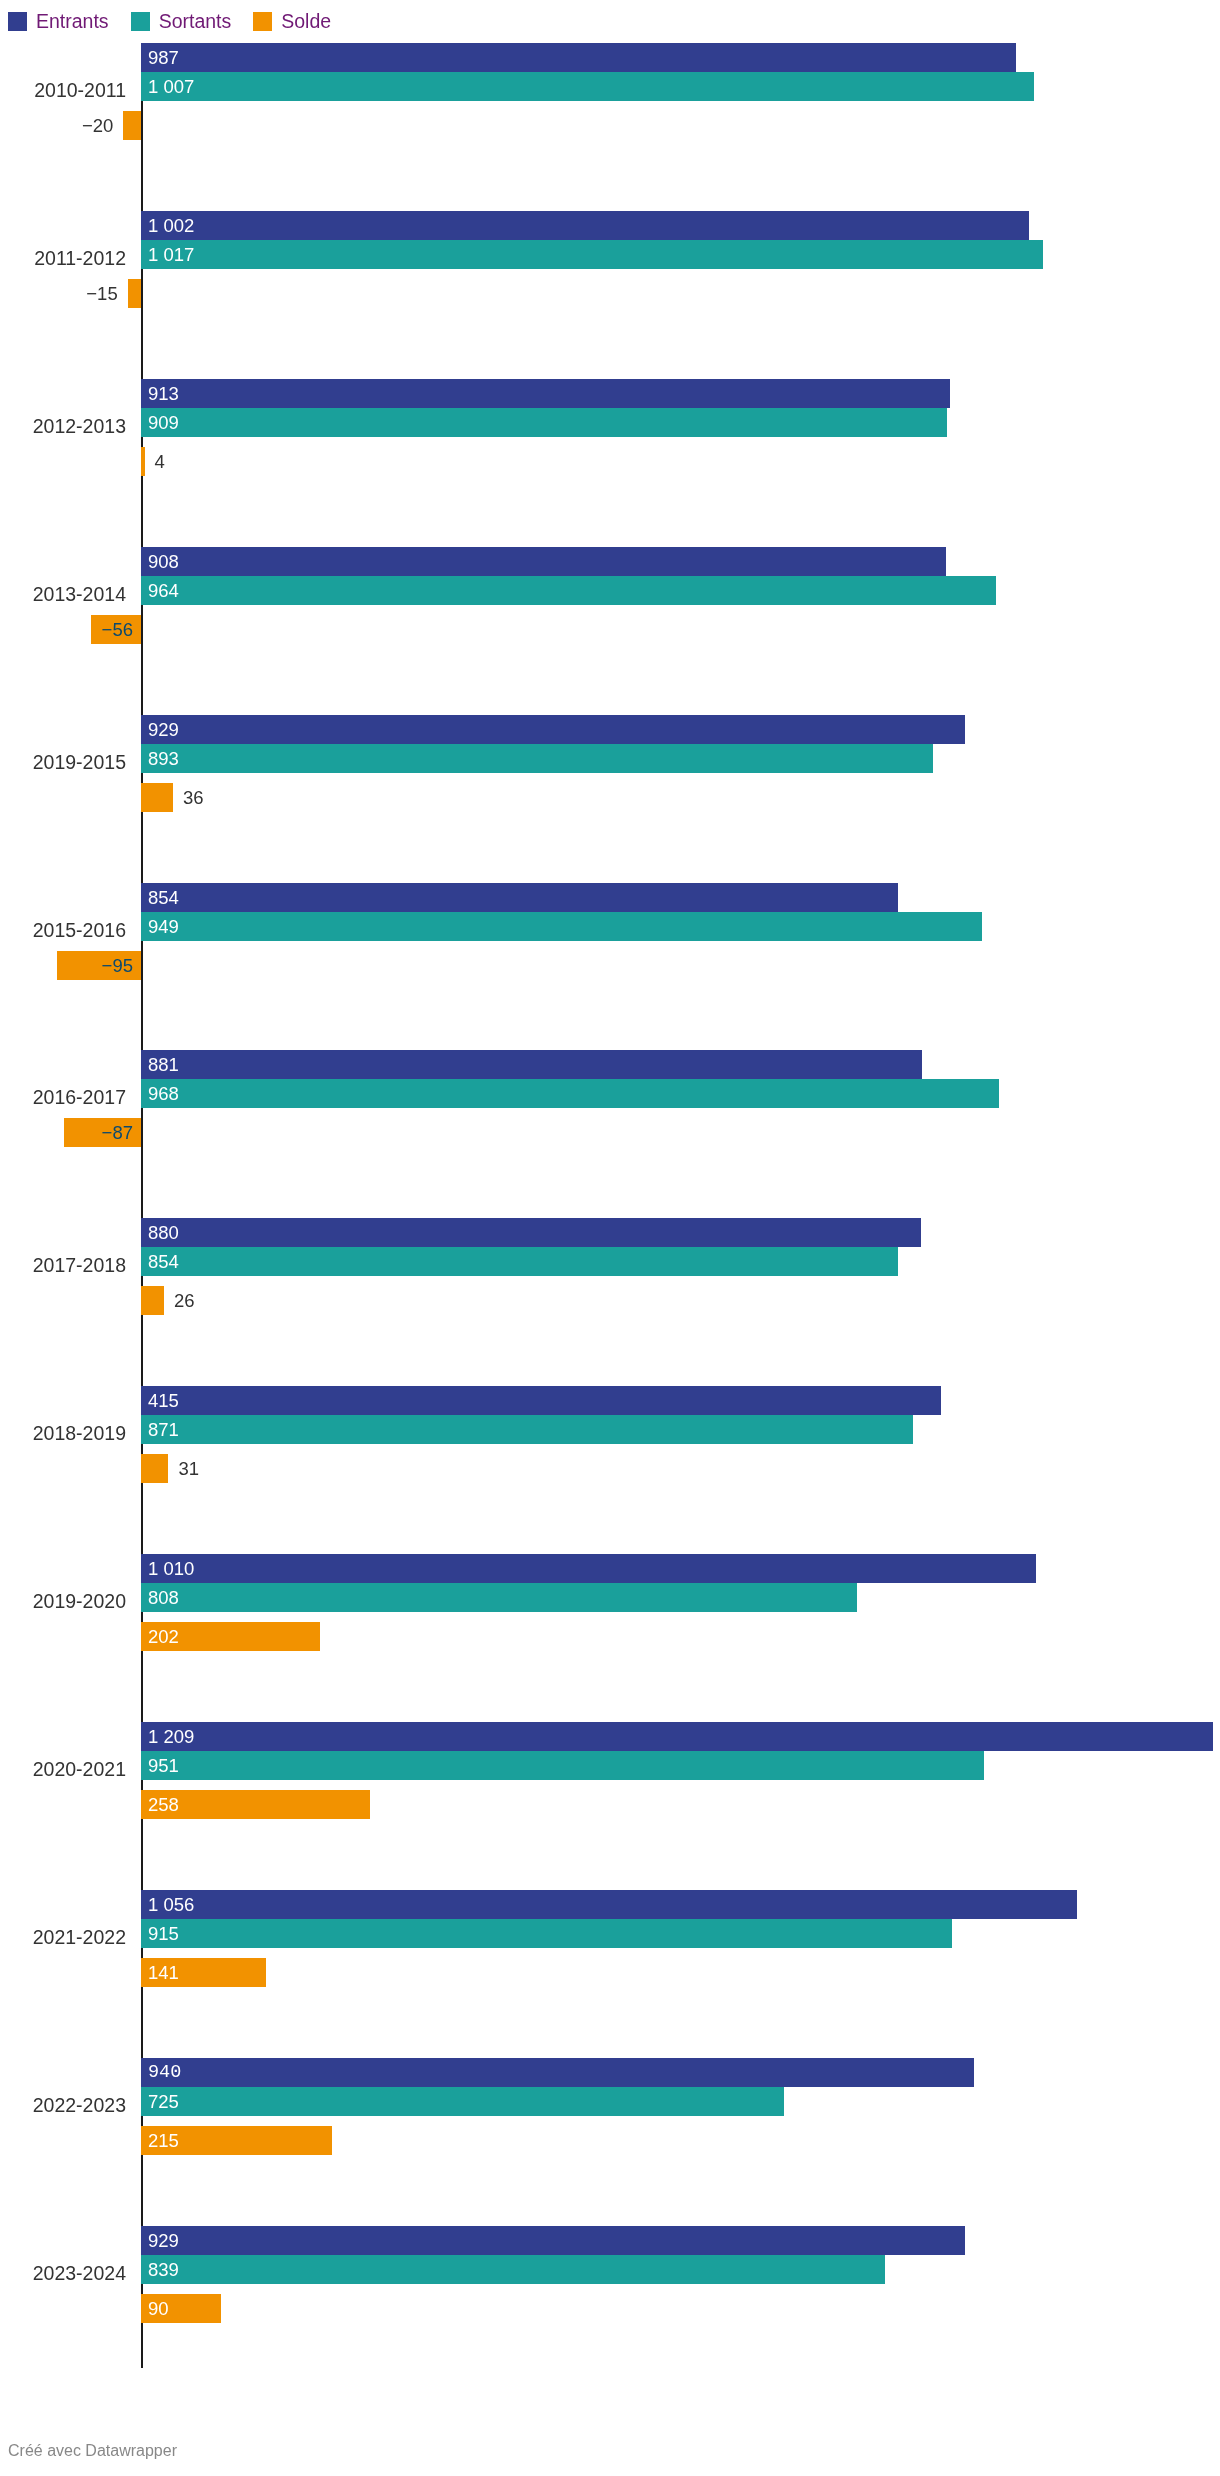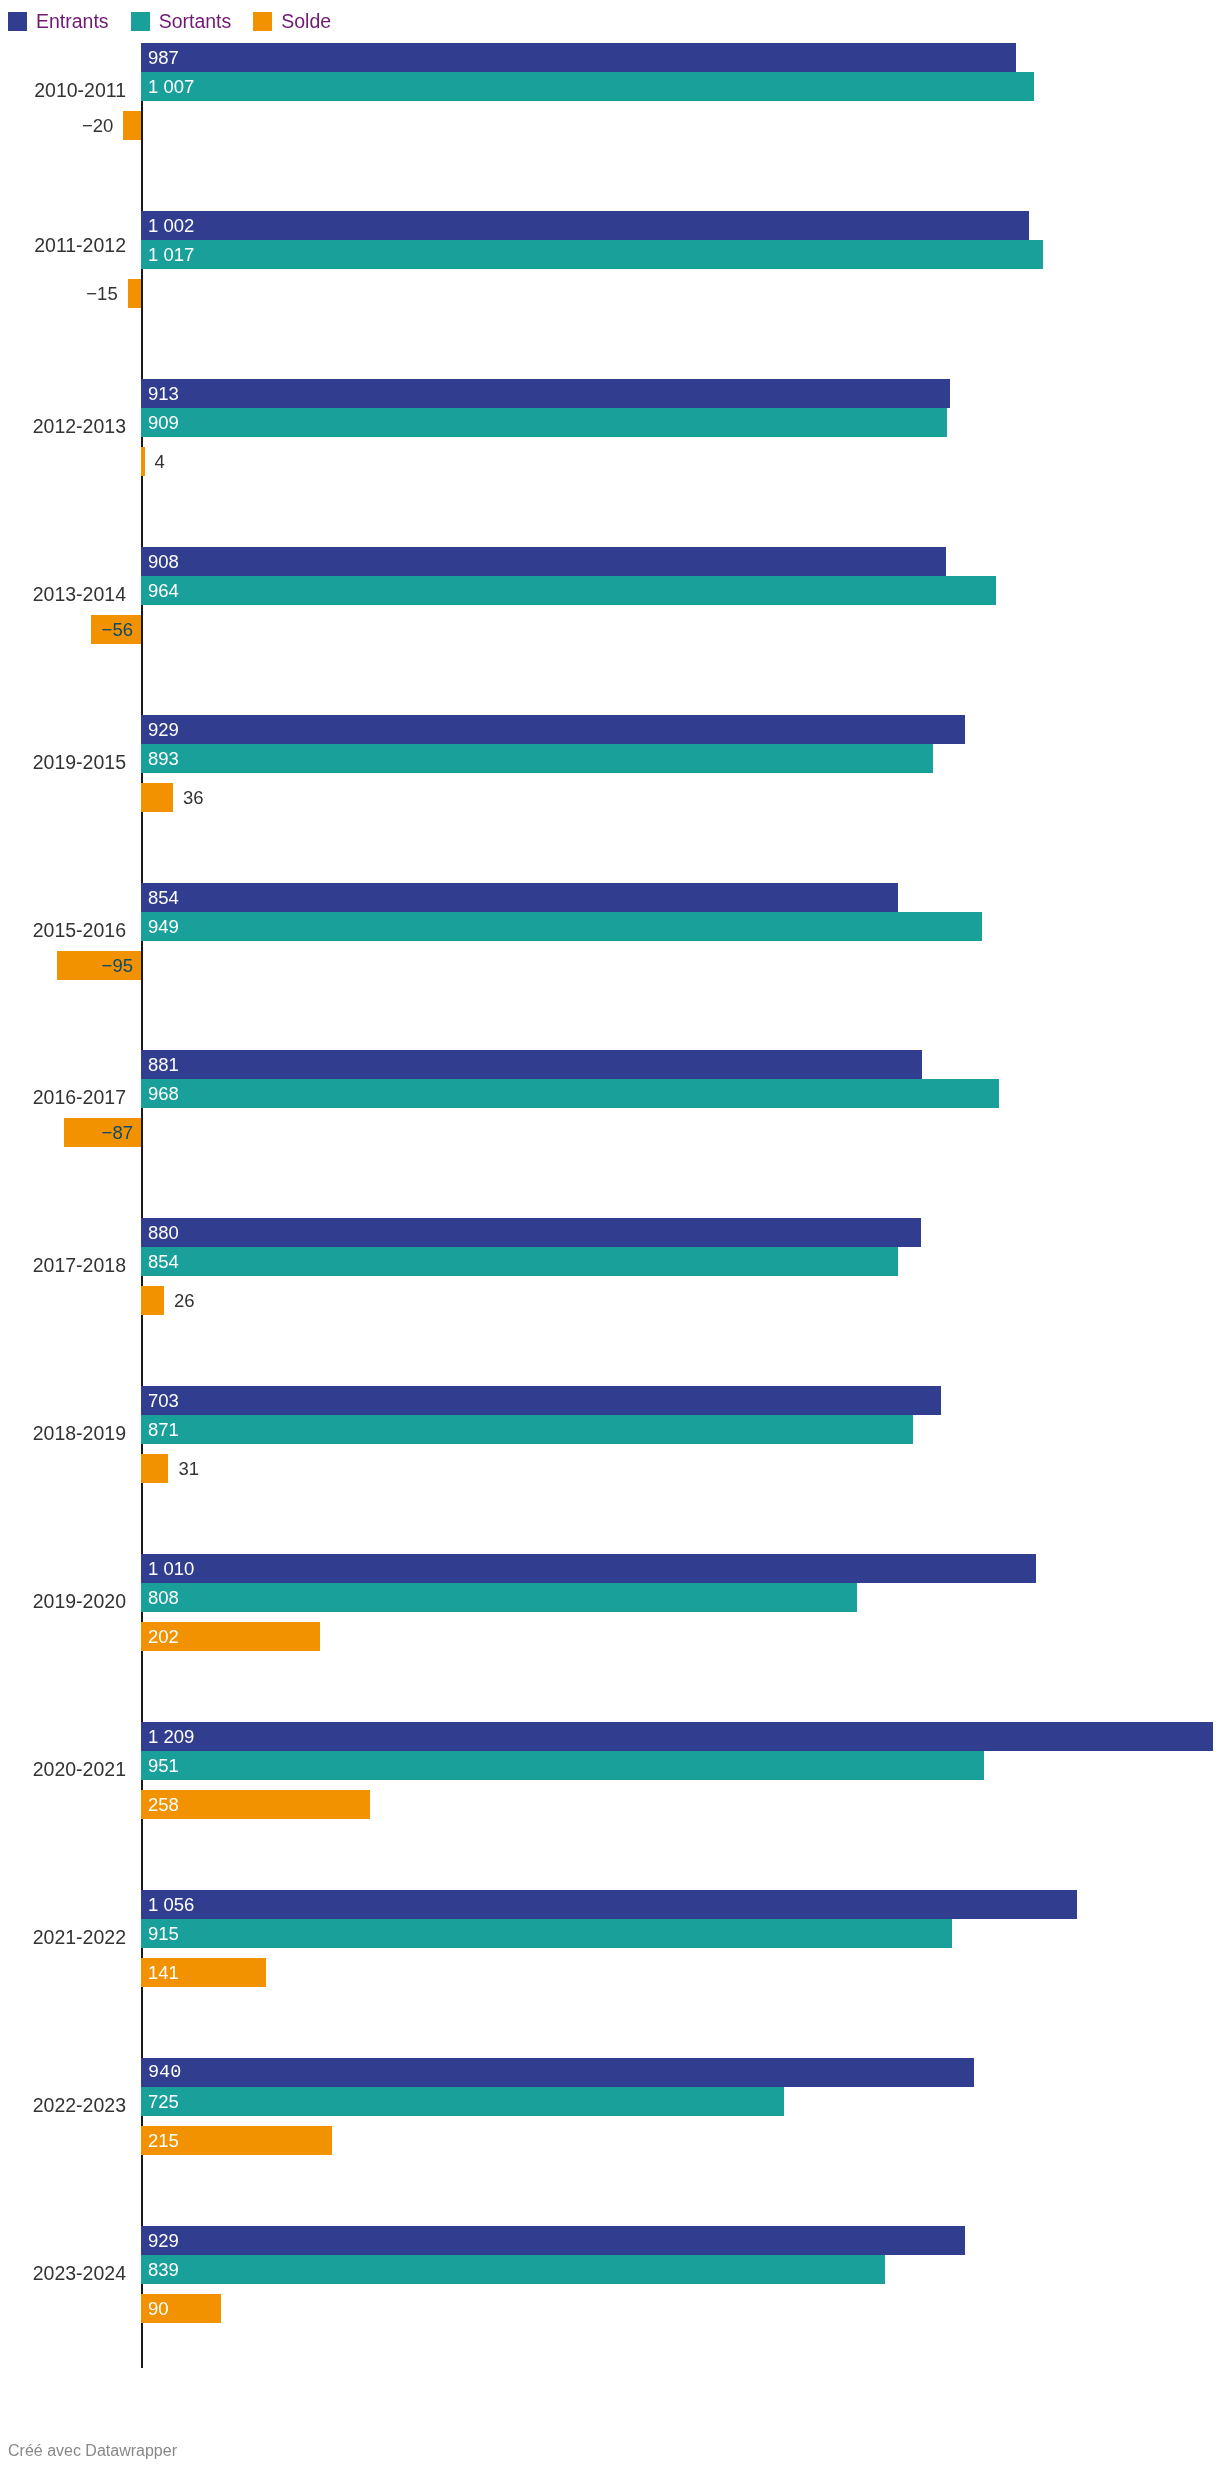--- a/index.html
+++ b/index.html
@@ -150,21 +150,21 @@
       <div class="bar-row" style="top: 29px;">
         <div class="bar" style="background: rgb(26, 160, 155); left: 141px; width: 892.705px;"></div>
         <div class="bar-value inside-left">1 007</div>
       </div>
       <div class="bar-row" style="top: 68px;">
         <div class="bar" style="background: rgb(242, 146, 0); left: 123.27px; width: 17.73px;"></div>
         <div class="bar-value outside-left" style="left: 0px; width: 113.27px;">−20</div>
       </div>
     </div>
     <div class="group" style="top: 170.9px; height: 167.9px;">
-      <div class="group-label" style="top: 20px; line-height: 29px;">2011-2012</div>
+      <div class="group-label" style="top: 33px; line-height: 29px;">2011-2012</div>
       <div class="bar-row" style="top: 0px;">
         <div class="bar" style="background: rgb(49, 62, 143); left: 141px; width: 888.273px;"></div>
         <div class="bar-value inside-left">1 002</div>
       </div>
       <div class="bar-row" style="top: 29px;">
         <div class="bar" style="background: rgb(26, 160, 155); left: 141px; width: 901.57px;"></div>
         <div class="bar-value inside-left">1 017</div>
       </div>
       <div class="bar-row" style="top: 68px;">
         <div class="bar" style="background: rgb(242, 146, 0); left: 127.703px; width: 13.2975px;"></div>
@@ -258,21 +258,21 @@
       </div>
       <div class="bar-row" style="top: 68px;">
         <div class="bar" style="background: rgb(242, 146, 0); left: 141px; width: 23.049px;"></div>
         <div class="bar-value outside-right" style="left: 174.049px;">26</div>
       </div>
     </div>
     <div class="group" style="top: 1346.2px; height: 167.9px;">
       <div class="group-label" style="top: 33px; line-height: 29px;">2018-2019</div>
       <div class="bar-row" style="top: 0px;">
         <div class="bar" style="background: rgb(49, 62, 143); left: 141px; width: 799.623px;"></div>
-        <div class="bar-value inside-left">703</div>
+        <div class="bar-value inside-left">415</div>
       </div>
       <div class="bar-row" style="top: 29px;">
         <div class="bar" style="background: rgb(26, 160, 155); left: 141px; width: 772.141px;"></div>
         <div class="bar-value inside-left">871</div>
       </div>
       <div class="bar-row" style="top: 68px;">
         <div class="bar" style="background: rgb(242, 146, 0); left: 141px; width: 27.4815px;"></div>
         <div class="bar-value outside-right" style="left: 178.481px;">31</div>
       </div>
     </div>

